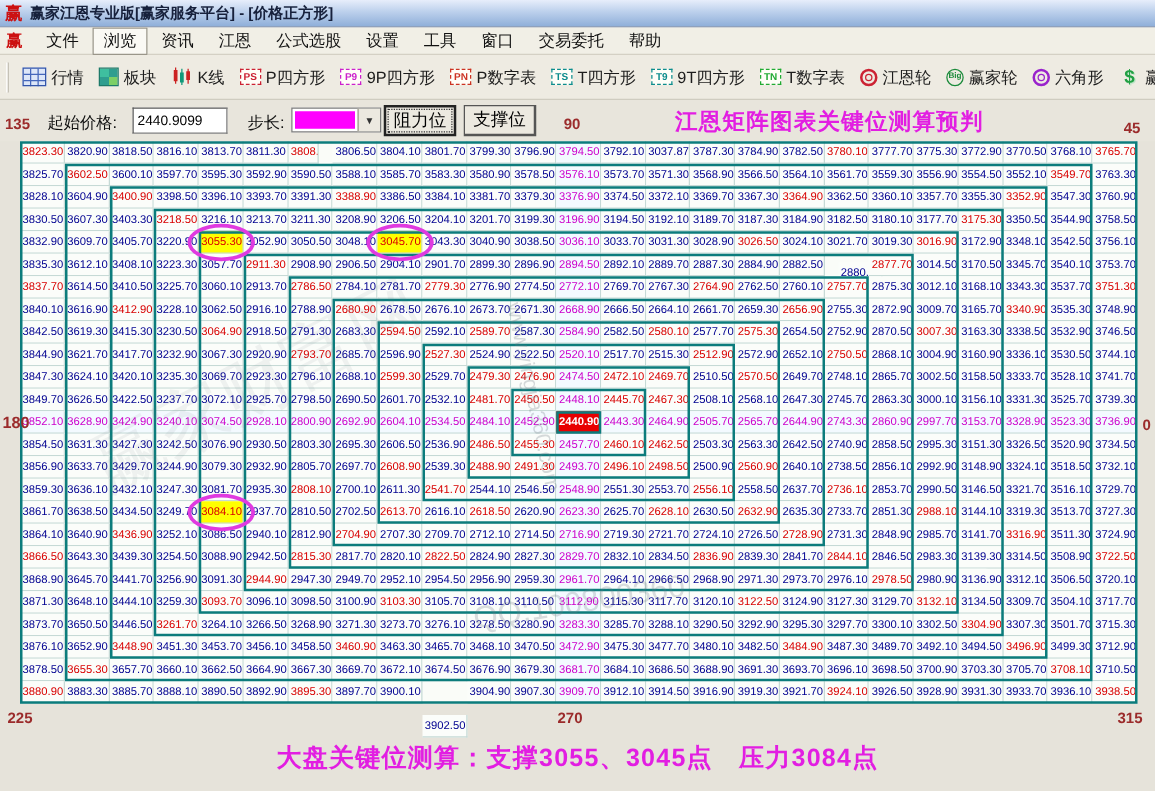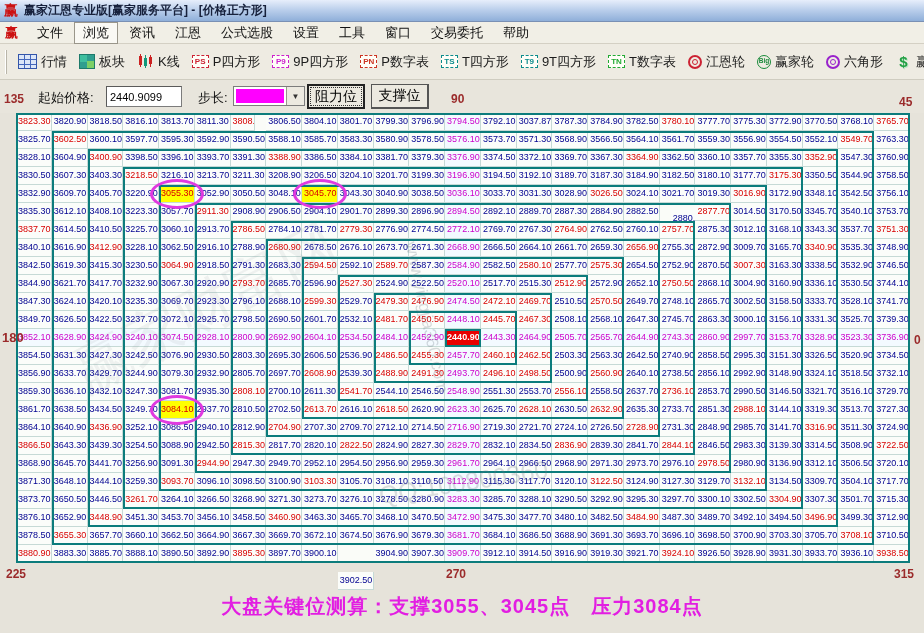--- a/index.html
+++ b/index.html
@@ -167,20 +167,21 @@
     <span class="ctl-label" style="left:38px;">起始价格:</span>
     <input class="price-input" value="2440.9099" style="">
     <span class="ctl-label" style="left:198px;">步长:</span>
     <div class="combo">
       <span class="swatch"></span>
       <span class="drop">▼</span>
     </div>
     <button class="btn focused" style="left:307px;width:58px;">阻力位</button>
     <button class="btn" style="left:371px;width:58px;">支撑位</button>
     <span class="anglabel" style="left:451px;top:12px;">90</span>
+    <span class="header-note">江恩矩阵图表关键位测算预判</span>
     <span class="anglabel" style="left:899px;top:15px;">45</span>
   </div>
 
   <div id="gridbox">
       <div class="cell diag" style="left: 0px; top: 0px; width: 35.76px; height: 18px;">3823.30</div>
       <div class="cell " style="left: 35.76px; top: 0px; width: 35.76px; height: 18px;">3820.90</div>
       <div class="cell " style="left: 71.52px; top: 0px; width: 35.76px; height: 18px;">3818.50</div>
       <div class="cell " style="left: 107.28px; top: 0px; width: 35.76px; height: 18px;">3816.10</div>
       <div class="cell " style="left: 143.04px; top: 0px; width: 35.76px; height: 18px;">3813.70</div>
       <div class="cell " style="left: 178.8px; top: 0px; width: 35.76px; height: 18px;">3811.30</div>

